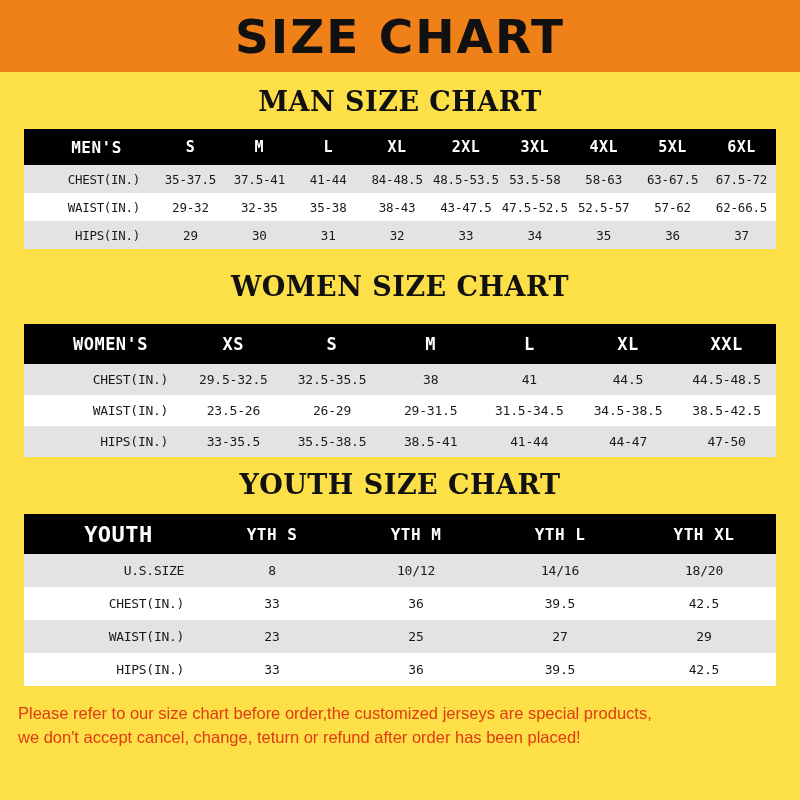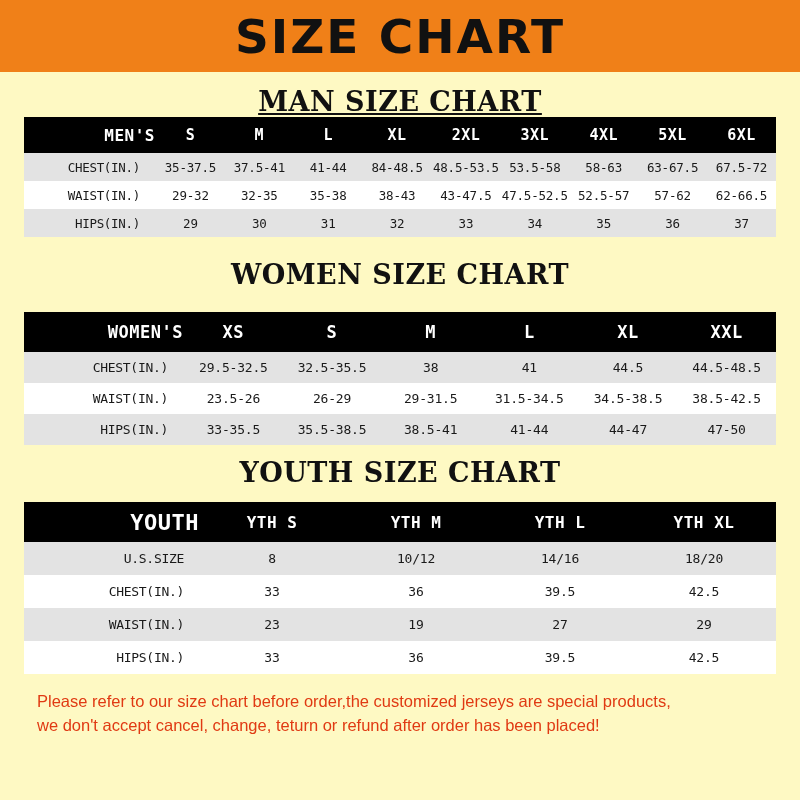--- a/index.html
+++ b/index.html
@@ -8,21 +8,21 @@
     width: 800px;
     height: 800px;
     background: #ffffff;
     font-family: "Liberation Sans", sans-serif;
     overflow: hidden;
   }
   .page {
     width: 800px;
     height: 800px;
     position: relative;
-    background: #fef9c3;
+    background: #fde047;
     display: flex;
     flex-direction: column;
   }
   
   .banner {
     background: #f08018;
     height: 72px;
     display: flex;
     align-items: center;
     justify-content: center;
@@ -37,21 +37,21 @@
   }
   
   .section-title {
     text-align: center;
     font-family: "DejaVu Serif", serif;
     font-weight: bold;
     font-size: 27px;
     color: #111111;
     letter-spacing: 0.5px;
   }
-  .t1 { margin-top: 14px; margin-bottom: 0; text-decoration: underline; }
+  .t1 { margin-top: 14px; margin-bottom: 12px; }
   .t2 { margin-top: 22px; margin-bottom: 22px; }
   .t3 { margin-top: 12px; margin-bottom: 14px; }
 
   
   .table-wrap {
     margin: 0 24px;
   }
   table.size {
     width: 100%;
     border-collapse: collapse;
@@ -64,21 +64,21 @@
     color: #ffffff;
     font-family: "DejaVu Sans Mono", monospace;
     font-weight: bold;
     height: 36px;
     font-size: 15px;
     text-align: center;
     vertical-align: middle;
     letter-spacing: 0.5px;
   }
   table.size thead th.rowhead {
-    text-align: right;
+    text-align: center;
     padding-left: 14px;
     font-size: 16px;
   }
   table.size tbody td {
     height: 28px;
     text-align: center;
     vertical-align: middle;
     font-family: "DejaVu Sans Mono", monospace;
     font-size: 12.5px;
     letter-spacing: -0.2px;
@@ -100,21 +100,21 @@
   #youth-table thead th.rowhead { width: 176px; }
   #youth-table thead th { height: 40px; font-size: 16px; }
   #youth-table tbody td { height: 33px; font-size: 13px; }
   #women-table thead th { height: 40px; font-size: 17px; }
   #women-table tbody td { height: 31px; font-size: 13px; }
   #women-table thead th.rowhead { font-size: 17px; }
   #youth-table thead th.rowhead { font-size: 22px; margin-top: 16px; }
 
   
   .footer-note {
-    margin: 16px 26px 0 37px;
+    margin: 16px 26px 0 18px;
     color: #e03a13;
     font-family: "Liberation Sans", sans-serif;
     font-size: 16.5px;
     line-height: 1.45;
     text-align: left;
   }
   .footer-note div { white-space: nowrap; }
 </style>
 </head>
 <body>
@@ -252,21 +252,21 @@
         <tr class="zebra-white">
           <td class="rowhead">CHEST(IN.)</td>
           <td>33</td>
           <td>36</td>
           <td>39.5</td>
           <td>42.5</td>
         </tr>
         <tr class="zebra-light">
           <td class="rowhead">WAIST(IN.)</td>
           <td>23</td>
-          <td>19</td>
+          <td>25</td>
           <td>27</td>
           <td>29</td>
         </tr>
         <tr class="zebra-white">
           <td class="rowhead">HIPS(IN.)</td>
           <td>33</td>
           <td>36</td>
           <td>39.5</td>
           <td>42.5</td>
         </tr>

